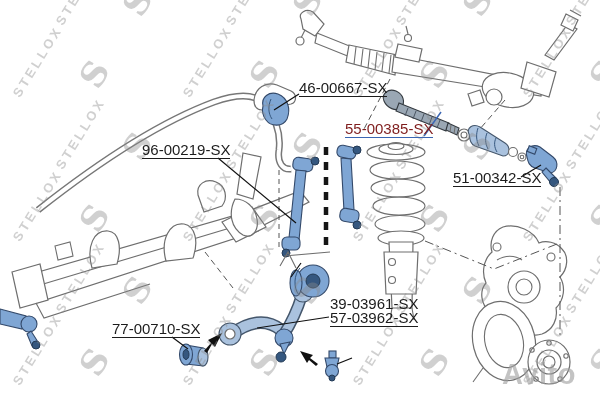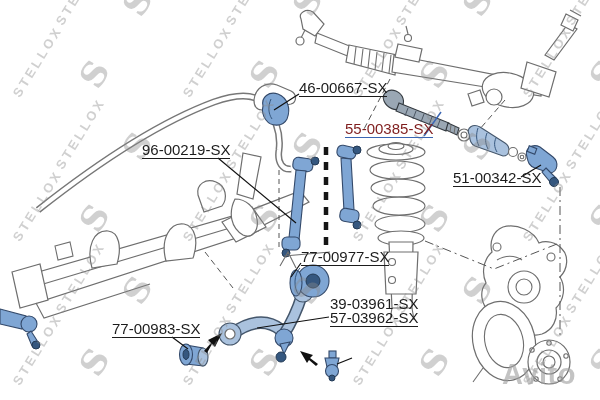--- a/index.html
+++ b/index.html
@@ -284,17 +284,16 @@
       <span class="wm wm-text" style="left: 507px; top: 342px;">STELLOX</span>
       <span class="wm wm-logo" style="left: 592px; top: 342px;">S</span>
     </div>
 
   <div class="wm-avito">Avito</div>
 
   <div class="part-label" style="left:299px;top:80px">46-00667-SX</div>
   <div class="part-label" style="left:142px;top:142px">96-00219-SX</div>
   <div class="part-label blue" style="left:345px;top:121px">55-00385-SX</div>
   <div class="part-label" style="left:453px;top:170px">51-00342-SX</div>
-  <div class="part-label" style="left:301px;top:249px">77-00977-SX</div>
   <div class="part-label no-line" style="left:330px;top:296px">39-03961-SX</div>
   <div class="part-label" style="left:330px;top:310px">57-03962-SX</div>
-  <div class="part-label" style="left:112px;top:321px">77-00983-SX</div>
+  <div class="part-label" style="left:112px;top:321px">77-00710-SX</div>
 </div>
 
 </body></html>

